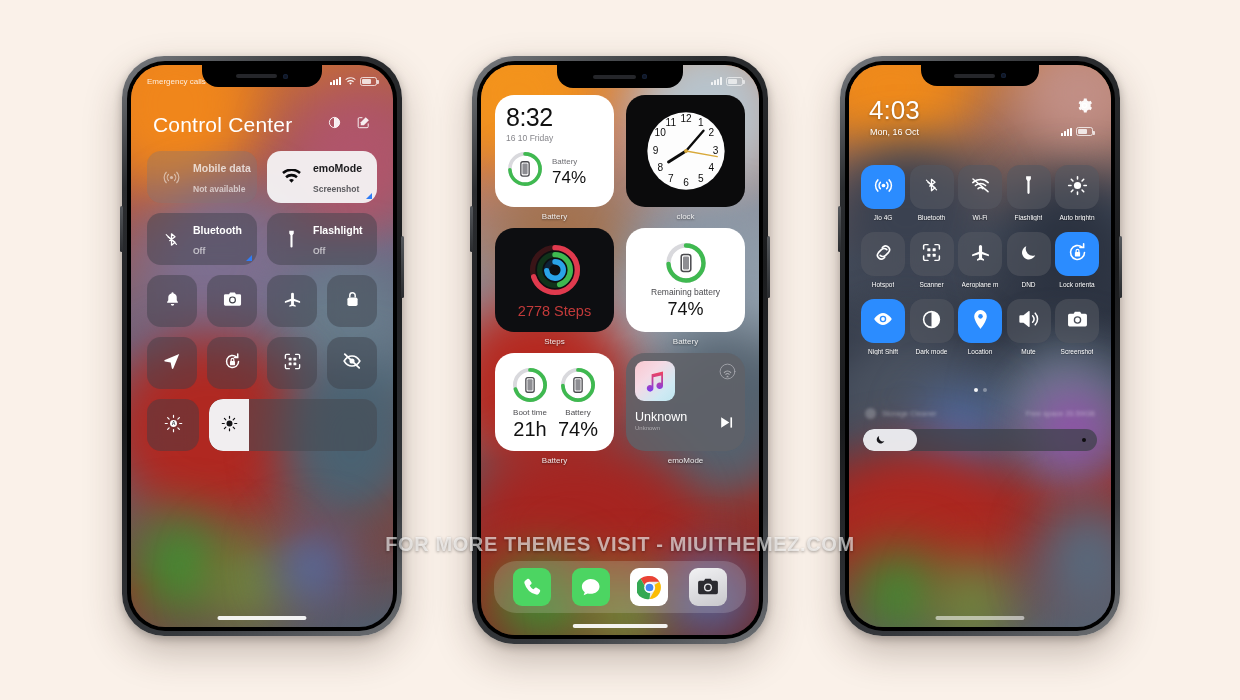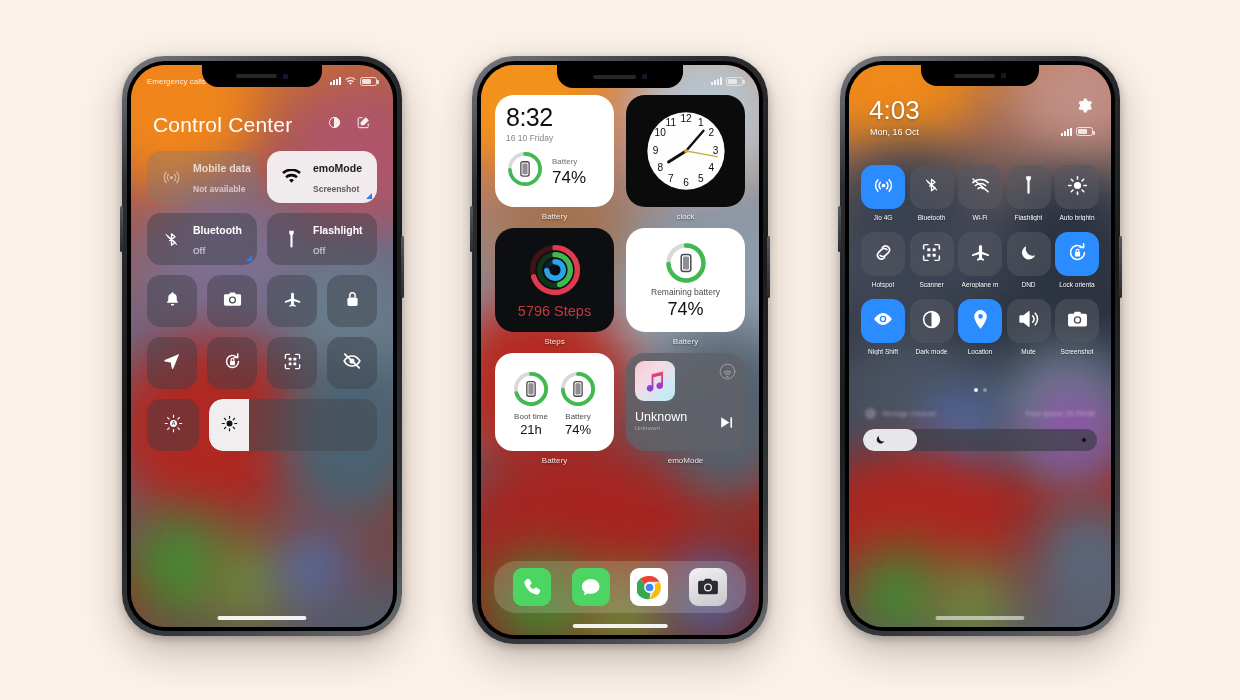--- a/index.html
+++ b/index.html
@@ -119,24 +119,24 @@
 
   .card-steps { background:#0d0e11; height:104px; display:flex; flex-direction:column;
                 align-items:center; justify-content:center; gap:4px; }
   .steps-txt { font-size:14.5px; color:#c23a3a; font-weight:400; }
 
   .card-rem { background:#fff; height:104px; display:flex; flex-direction:column;
               align-items:center; justify-content:center; gap:2px; }
   .rem-lbl { font-size:8.5px; color:#4a4a4e; }
   .rem-pct { font-size:18px; color:#111; }
 
-  .card-boot { background:#fff; height:98px; display:flex; align-items:center; justify-content:center; gap:9px; padding-top:2px;border-radius:18px;}
+  .card-boot { background:#fff; height:98px; display:flex; align-items:center; justify-content:center; gap:9px; padding-top:2px;}
   .boot-col { display:flex; flex-direction:column; align-items:center; gap:1px; }
   .boot-lbl { font-size:8px; color:#4e4e52; margin-top:3px; }
-  .boot-val { font-size:13px; color:#111; }
+  .boot-val { font-size:20px; color:#111; }
 
   .card-player { background:rgba(96,98,104,.82); height:98px; padding:8px 9px; position:relative; backdrop-filter:blur(6px); }
   .pl-art { width:40px; height:40px; border-radius:9px;
             background:linear-gradient(135deg,#f9c8d0 0%,#f6d9e4 35%,#cfe9f3 75%,#bfe6ef 100%);
             display:flex; align-items:center; justify-content:center; }
   .pl-title { color:#fff; font-size:12.5px; margin-top:9px; }
   .pl-sub { color:rgba(255,255,255,.45); font-size:6px; margin-top:1px; }
   .pl-next { position:absolute; right:11px; bottom:18px; }
   .pl-air { position:absolute; right:9px; top:10px; opacity:.62; }
 
@@ -514,21 +514,21 @@
             <div class="w-cell">
               <div class="w-card card-steps">
                 <svg width="58" height="58" viewBox="0 0 70 70">
                   <circle cx="35" cy="35" r="27" fill="none" stroke="#3a1417" stroke-width="6.5"></circle>
                   <circle cx="35" cy="35" r="27" fill="none" stroke="#e03a4e" stroke-width="6.5" stroke-linecap="round" stroke-dasharray="118 170" transform="rotate(-90 35 35)"></circle>
                   <circle cx="35" cy="35" r="18.5" fill="none" stroke="#10331a" stroke-width="6.5"></circle>
                   <circle cx="35" cy="35" r="18.5" fill="none" stroke="#3fb950" stroke-width="6.5" stroke-linecap="round" stroke-dasharray="52 116" transform="rotate(-90 35 35)"></circle>
                   <circle cx="35" cy="35" r="10" fill="none" stroke="#0d2236" stroke-width="6.5"></circle>
                   <circle cx="35" cy="35" r="10" fill="none" stroke="#2aa3e8" stroke-width="6.5" stroke-linecap="round" stroke-dasharray="46 63" transform="rotate(-90 35 35)"></circle>
                 </svg>
-                <div class="steps-txt">5796 Steps</div>
+                <div class="steps-txt">2778 Steps</div>
               </div>
               <div class="w-label">Steps</div>
             </div>
 
             <div class="w-cell">
               <div class="w-card card-rem">
                 <span>
                   <svg class="ring" width="44" height="44" viewBox="0 0 44 44">
                     <circle cx="22" cy="22" r="17.5" fill="none" stroke="#d9d9dd" stroke-width="4.4"></circle>
                     <circle cx="22" cy="22" r="17.5" fill="none" stroke="#3fb950" stroke-width="4.4" stroke-linecap="round" stroke-dasharray="81 110" transform="rotate(-90 22 22)"></circle>
@@ -887,13 +887,14 @@
             </svg>
           </span>
           <span class="mdot"></span>
         </div>
 
         <div class="home-ind" style="background:rgba(255,255,255,.55)"></div>
       </div>
     </div>
   </div>
 
+  <div class="watermark">FOR MORE THEMES VISIT - MIUITHEMEZ.COM</div>
 </div>
 
 </body></html>

